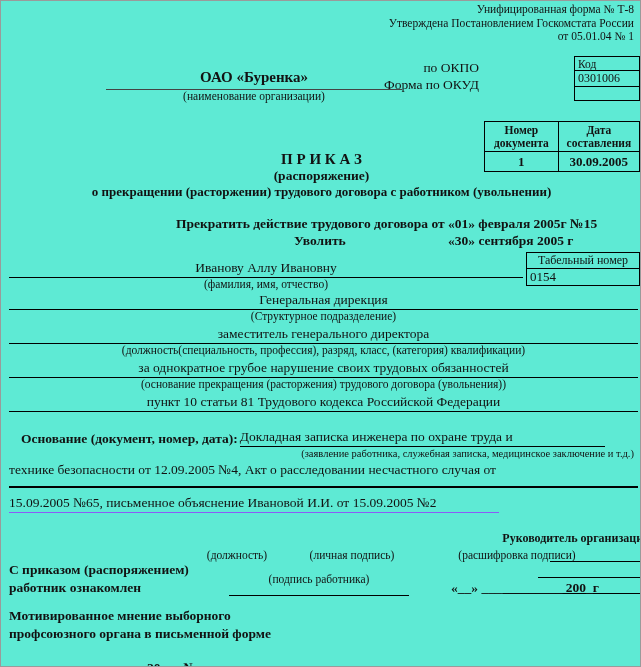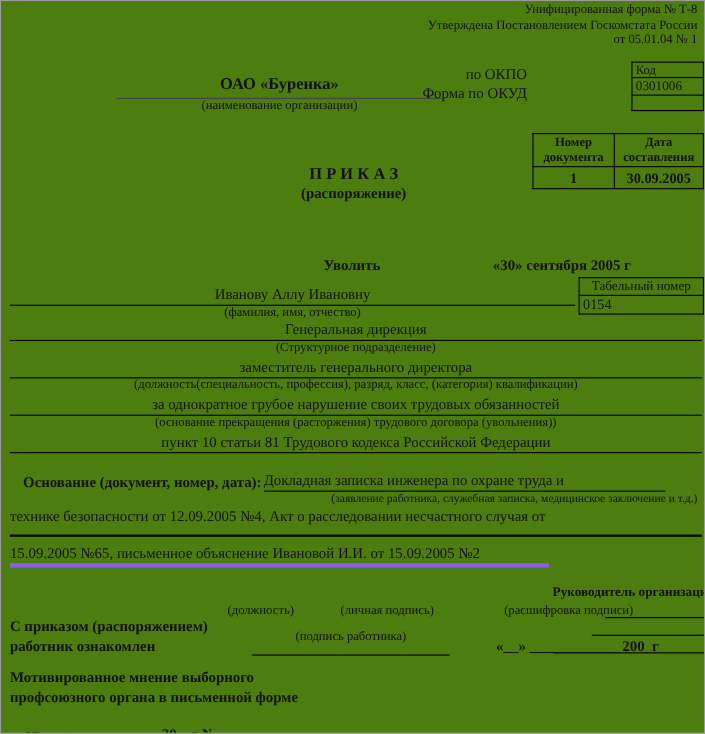--- a/index.html
+++ b/index.html
@@ -1,17 +1,17 @@
 <!DOCTYPE html>
 <html><head>
 <meta charset="utf-8">
 <style>
   html,body { margin:0; padding:0; background:#fff; }
   .page {
-    position:relative; width:641px; height:667px; background:#4d7c0f;
+    position:relative; width:641px; height:667px; background:#5eead4;
     border:1px solid #9a9a9a; box-sizing:border-box;
     font-family:"Liberation Serif", serif; color:#121212; overflow:hidden;
   }
   .abs { position:absolute; }
   .b { font-weight:bold; }
   .cap { font-size:11.5px; line-height:13px; text-align:center; }
 
   .hdr { top:2px; right:6px; text-align:right; font-size:11.5px; line-height:13.5px; }
 
   .orgblock { left:105px; top:65px; width:296px; }
@@ -54,21 +54,21 @@
   .f-reason  { top:357px; width:629px; }
   .f-article { top:391px; width:629px; }
 
   .basisrow { left:20px; top:427px; width:629px; display:flex; align-items:flex-end; }
   .basislabel { font-size:13.5px; white-space:nowrap; }
   .basisval { flex:1; margin-right:45px; margin-left:2px; font-size:13.5px; line-height:18px; border-bottom:1px solid #000; white-space:nowrap; }
   .basiscap { top:447px; right:6px; font-size:10.5px; line-height:12px; text-align:right; }
   .basisl2 { left:8px; top:461px; font-size:13.5px; }
   .thickline { left:8px; top:485px; width:629px; border-top:2px solid #000; height:0; }
   .basisl3 { left:8px; top:494px; font-size:13.5px; }
-  .ul3 { display:inline-block; width:490px; border-bottom:4px solid #8b5cf6; padding-bottom:1px;font-family:Liberation Serif, serif; }
+  .ul3 { display:inline-block; width:490px; border-bottom:1px solid #8b5cf6; padding-bottom:1px;font-family:Liberation Serif, serif; }
 
   .headrow { left:20px; top:530px; width:629px; display:flex; align-items:flex-end; font-size:12px;flex-direction:column; }
   .blank { display:inline-block; border-bottom:1px solid #000; height:15px; }
   .bl1 { width:100px; margin-left:10px; }
   .bl2 { width:112px; margin-left:8px; }
   .bl3 { width:147px; margin-left:36px; }
   .sigcap { top:548px; }
   .sc1 { left:185px; width:102px; }
   .sc2 { left:295px; width:112px; }
   .sc3 { left:441px; width:150px; }
@@ -127,22 +127,24 @@
     <tr>
       <td class="dt-v b">1</td>
       <td class="dt-v b">30.09.2005</td>
     </tr>
   </tbody>
     </table>
 
   <div class="abs titleblock">
     <div class="t1 b">П Р И К А З</div>
     <div class="t2 b">(распоряжение)</div>
-  </div>
-
+    <div class="t3 b">о прекращении (расторжении) трудового договора с работником (увольнении)</div>
+  </div>
+
+  <div class="abs ol1 b">Прекратить действие трудового договора от «01» февраля 2005г   №15</div>
   <div class="abs ol2a b">Уволить</div>
   <div class="abs ol2b b">«30»  сентября 2005 г</div>
 
   <table class="abs persbox">
     <tbody>
         <tr>
           <td class="pb-h">Табельный номер</td>
         </tr>
     <tr>
           <td class="pb-v">0154</td>

